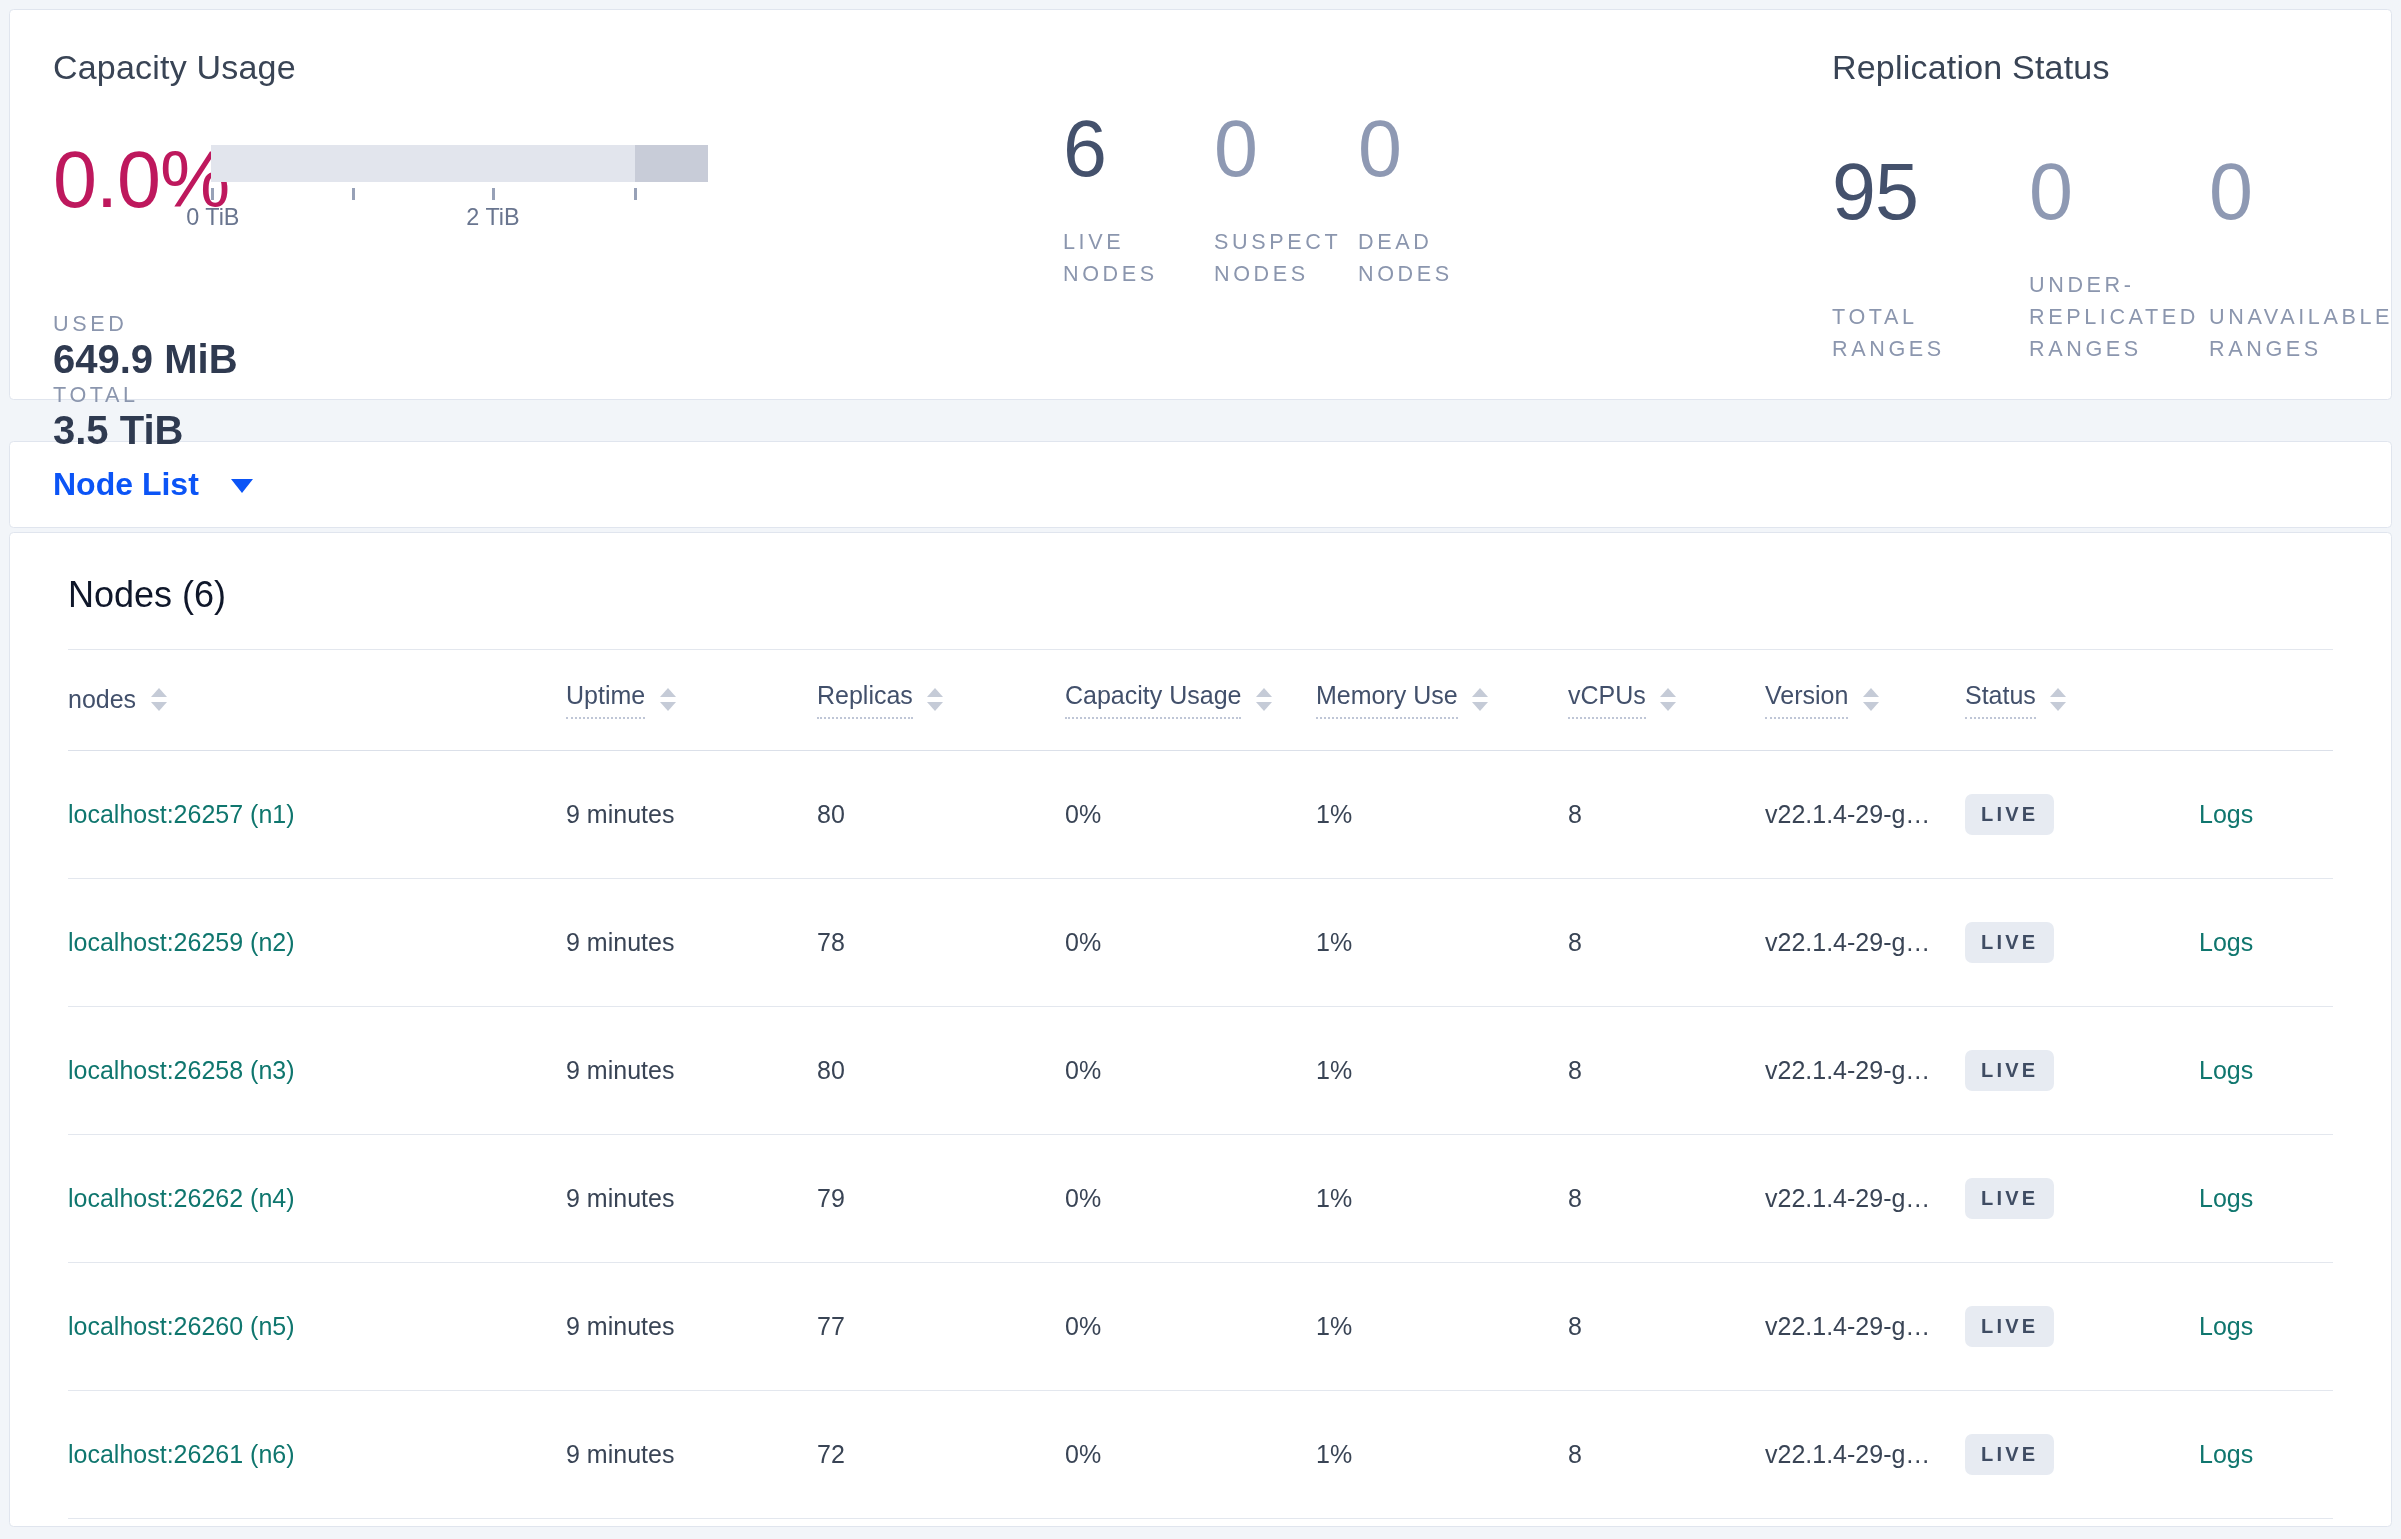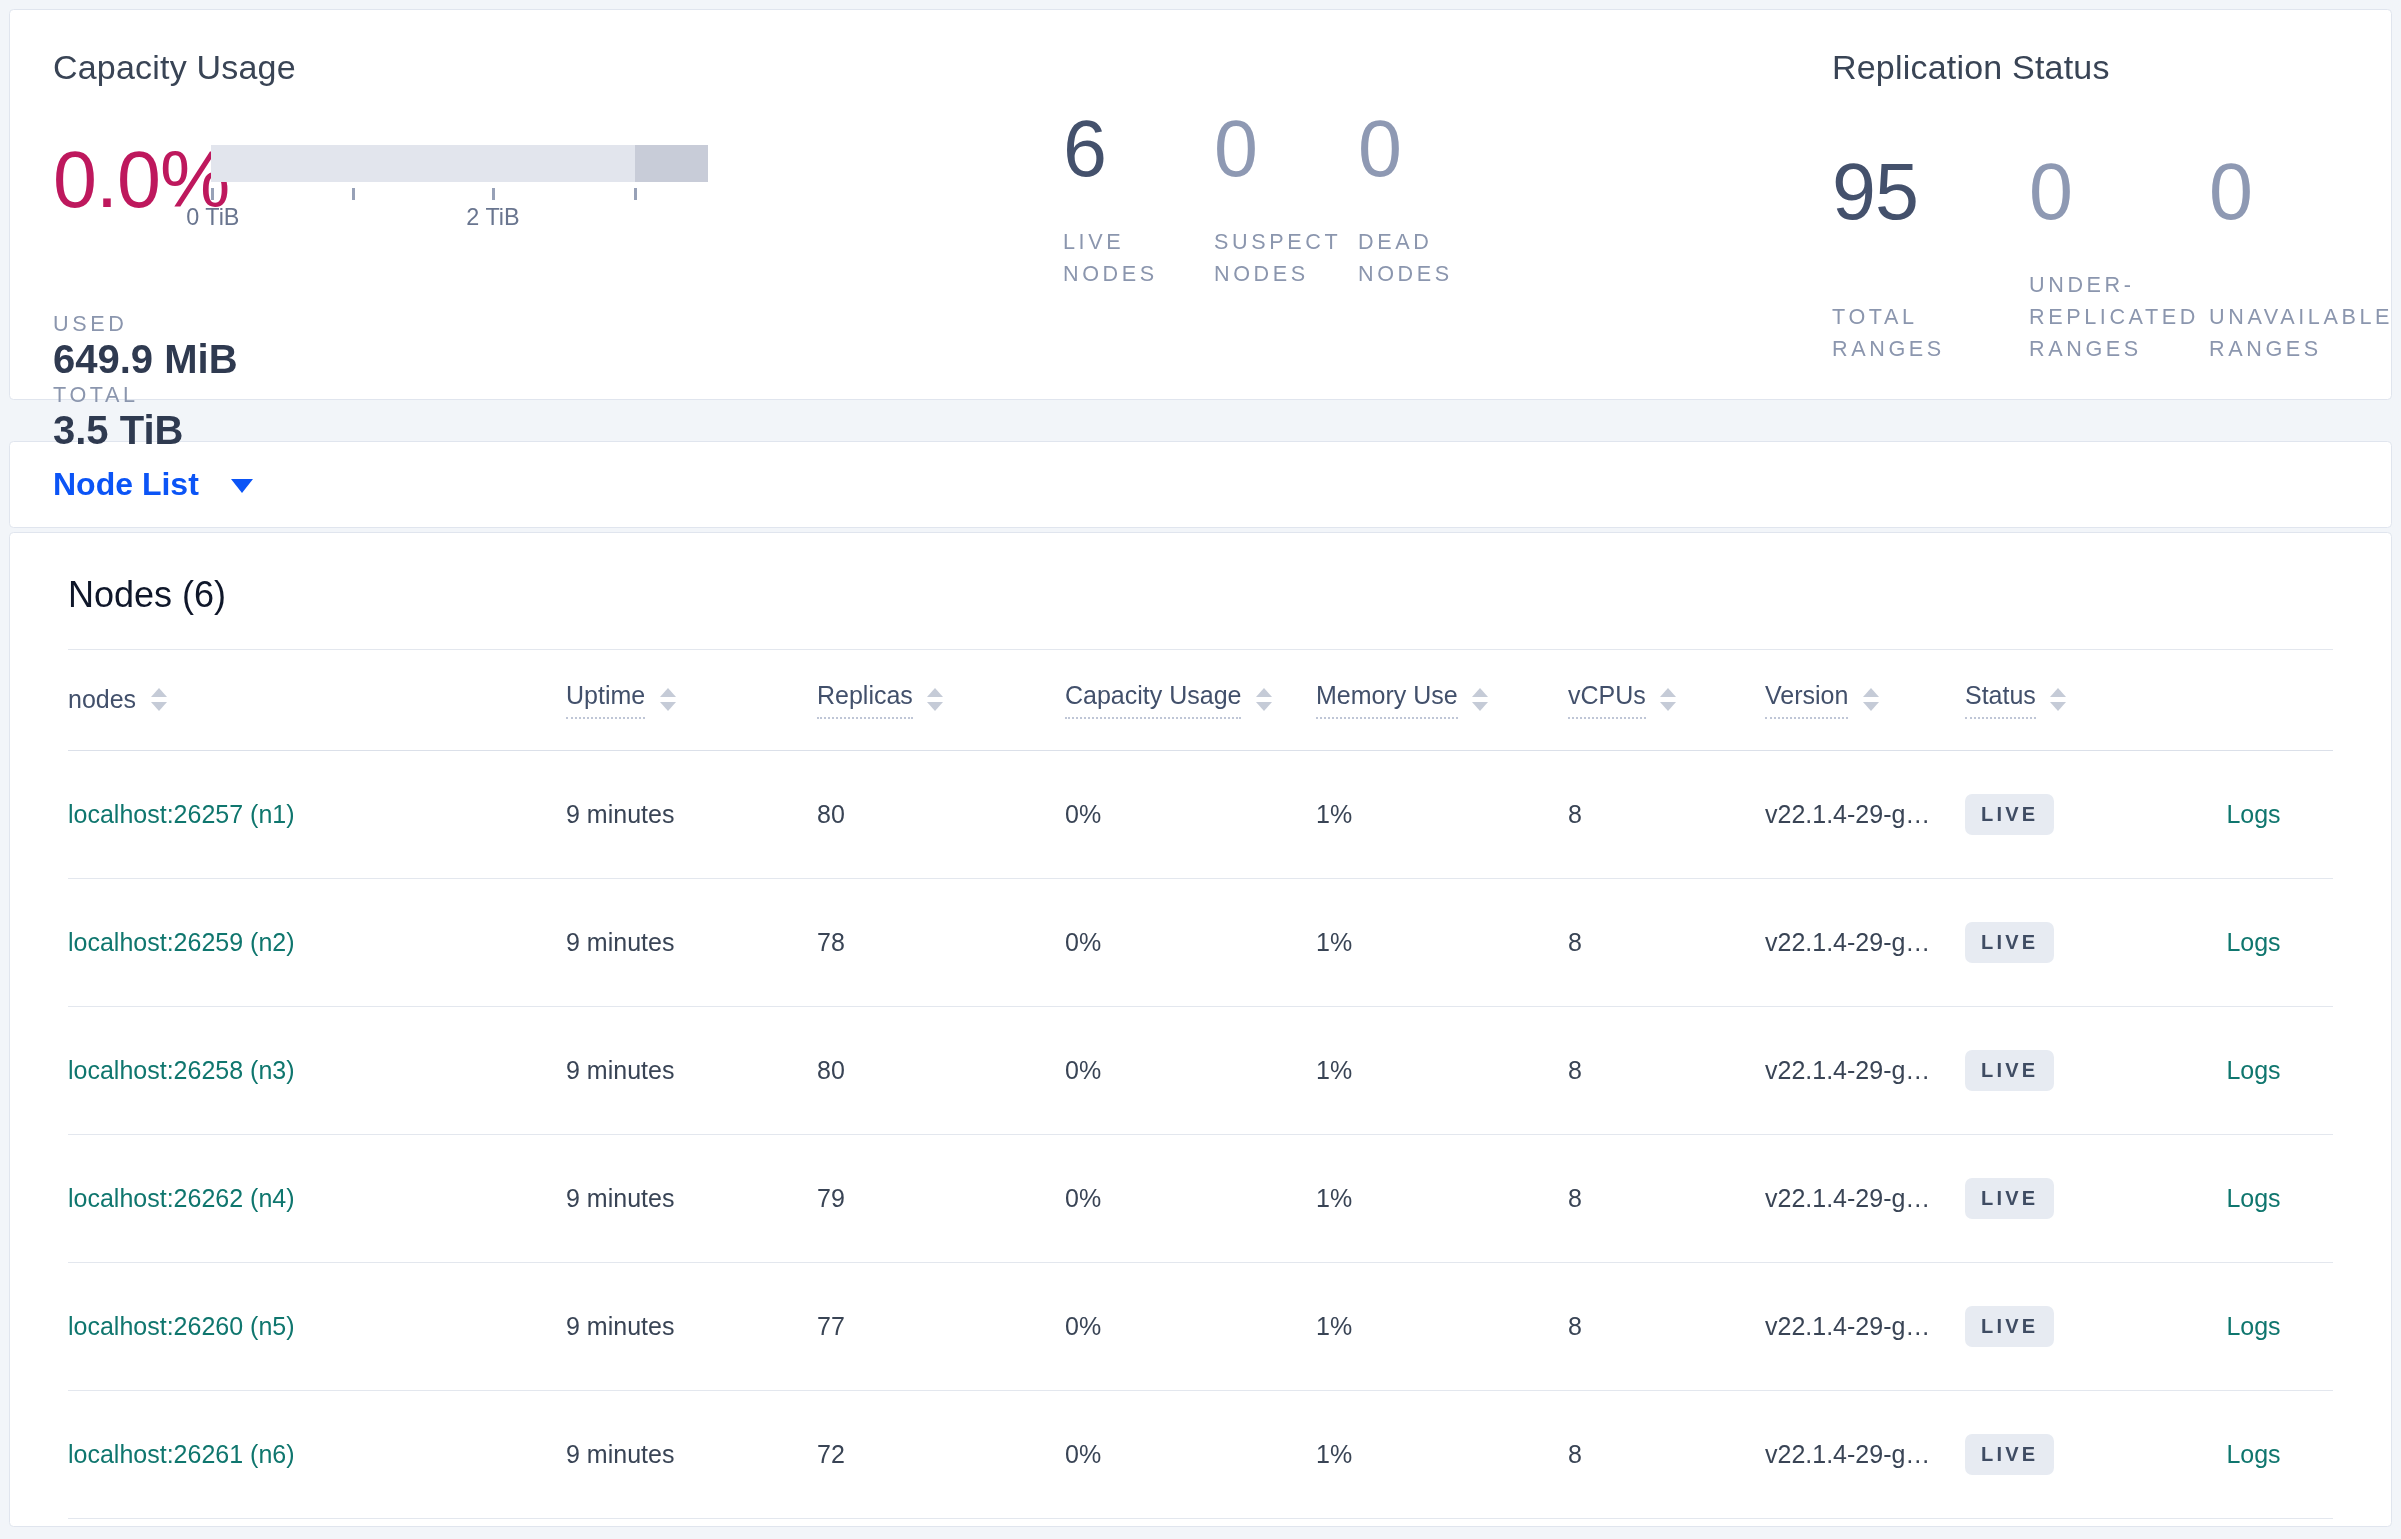--- a/index.html
+++ b/index.html
@@ -127,21 +127,21 @@
   }
   .tri-down {
     width:0; height:0;
     border-left:8px solid transparent; border-right:8px solid transparent;
     border-top:9px solid #c5cbd7;
   }
 
   .tbody-row { height:128px; border-bottom:0.9px solid #e3e7ee; font-size:25px; color:#394455; }
   .cell { white-space:nowrap; overflow:hidden; }
   a.node-link, a.logs-link { color:#0f766e; text-decoration:none; cursor:pointer; }
-  .cell-logs { text-align:center; padding-right:25px; }
+  .cell-logs { text-align:left; padding-right:25px; }
   .badge {
     display:inline-block;
     padding:9px 16px;
     background:#e7ebf2;
     border-radius:7.2px;
     font-size:20px; font-weight:700; letter-spacing:3.2px;
     color:#3f4c63;
   }
 </style>
 </head>

